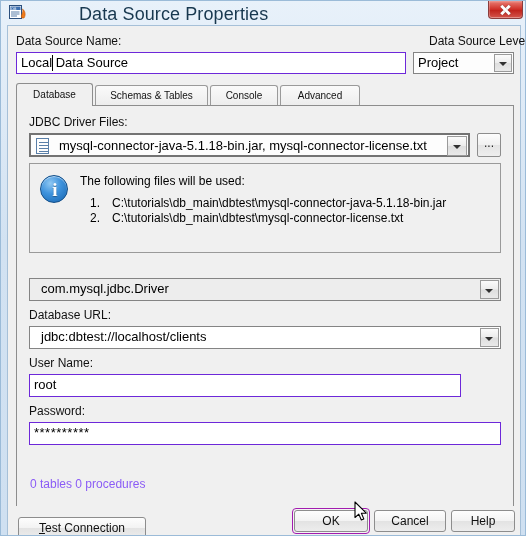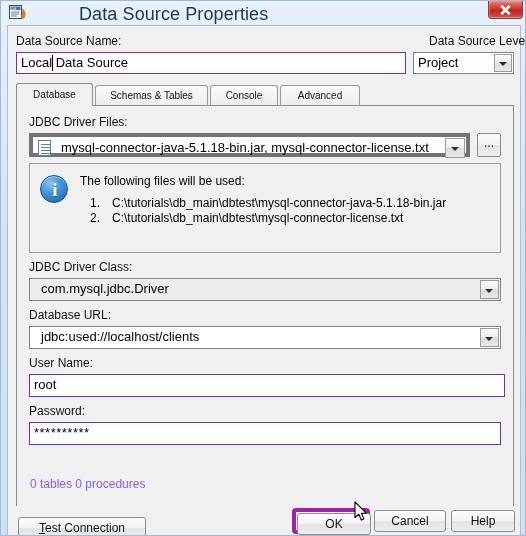--- a/index.html
+++ b/index.html
@@ -185,21 +185,21 @@
     color: #111;
     white-space: nowrap;
   }
 
   
   #driverfiles-combo {
     position: absolute;
     left: 12px; top: 27px;
     width: 441px; height: 24px;
     background: #fdfdfd;
-    border: 4px solid #737373;
+    border: 2px solid #737373;
   }
   #driverfiles-value {
     position: absolute;
     left: 28px; top: 3px;
     font-size: 13px;
     white-space: nowrap;
   }
   #file-icon {
     position: absolute;
     left: 5px; top: 3px;
@@ -318,21 +318,21 @@
     position: absolute;
     left: 4px; top: 8px;
     width: 0; height: 0;
     border-left: 4px solid transparent;
     border-right: 4px solid transparent;
     border-top: 4px solid #303030;
   }
   #driverclass-combo { left: 12px; top: 172px; width: 472px; background: #ededed; }
   #dburl-combo       { left: 12px; top: 220px; width: 472px; background: #ffffff; }
 
-  #username-field { left: 12px; top: 268px; width: 476px; height: 23px; }
+  #username-field { left: 12px; top: 268px; width: 432px; height: 23px; }
   #password-field { left: 12px; top: 316px; width: 472px; height: 23px;
                     font-family: "Liberation Sans", sans-serif;
                     letter-spacing: .5px; }
 
   #status-text {
     position: absolute;
     left: 13px; top: 371px;
     font-size: 12px;
     color: #8b5cf6;
     white-space: nowrap;
@@ -360,21 +360,21 @@
     white-space: nowrap;
   }
   #btn-test { left: 10px; top: 11px; width: 128px; }
   #btn-test u { text-decoration: underline; }
 
   
   #btn-ok-wrap {
     position: absolute;
     left: 284px; top: 2px;
     width: 78px; height: 26px;
-    border: 4px solid #a21caf;
+    border: 1px solid #a21caf;
     border-radius: 4px;
     background: #f4f4f4;
     padding: 0;
   }
   #btn-ok {
     position: absolute;
     left: 1px; top: 1px;
     width: 74px; height: 22px;
   }
   #btn-cancel { left: 366px; top: 4px; width: 72px; }
@@ -452,31 +452,30 @@
             <span class="num">1.</span>
             <span>C:\tutorials\db_main\dbtest\mysql-connector-java-5.1.18-bin.jar</span>
           </div>
           <div class="info-item">
             <span class="num">2.</span>
             <span>C:\tutorials\db_main\dbtest\mysql-connector-license.txt</span>
           </div>
         </div>
       </div>
 
-      <div class="plabel" style="left:12px;top:154px">JDBC Driver Class:</div>
       <div class="combo2" id="driverclass-combo">
         <div class="val">com.mysql.jdbc.Driver</div>
         <div class="arrow">
             <i></i>
           </div>
       </div>
 
       <div class="plabel" style="left:12px;top:202px">Database URL:</div>
       <div class="combo2" id="dburl-combo">
-        <div class="val">jdbc:used://localhost/clients</div>
+        <div class="val">jdbc:dbtest://localhost/clients</div>
         <div class="arrow">
             <i></i>
           </div>
       </div>
 
       <div class="plabel" style="left:12px;top:250px">User Name:</div>
       <div class="textfield" id="username-field">root</div>
 
       <div class="plabel" style="left:12px;top:298px">Password:</div>
       <div class="textfield" id="password-field">**********</div>

